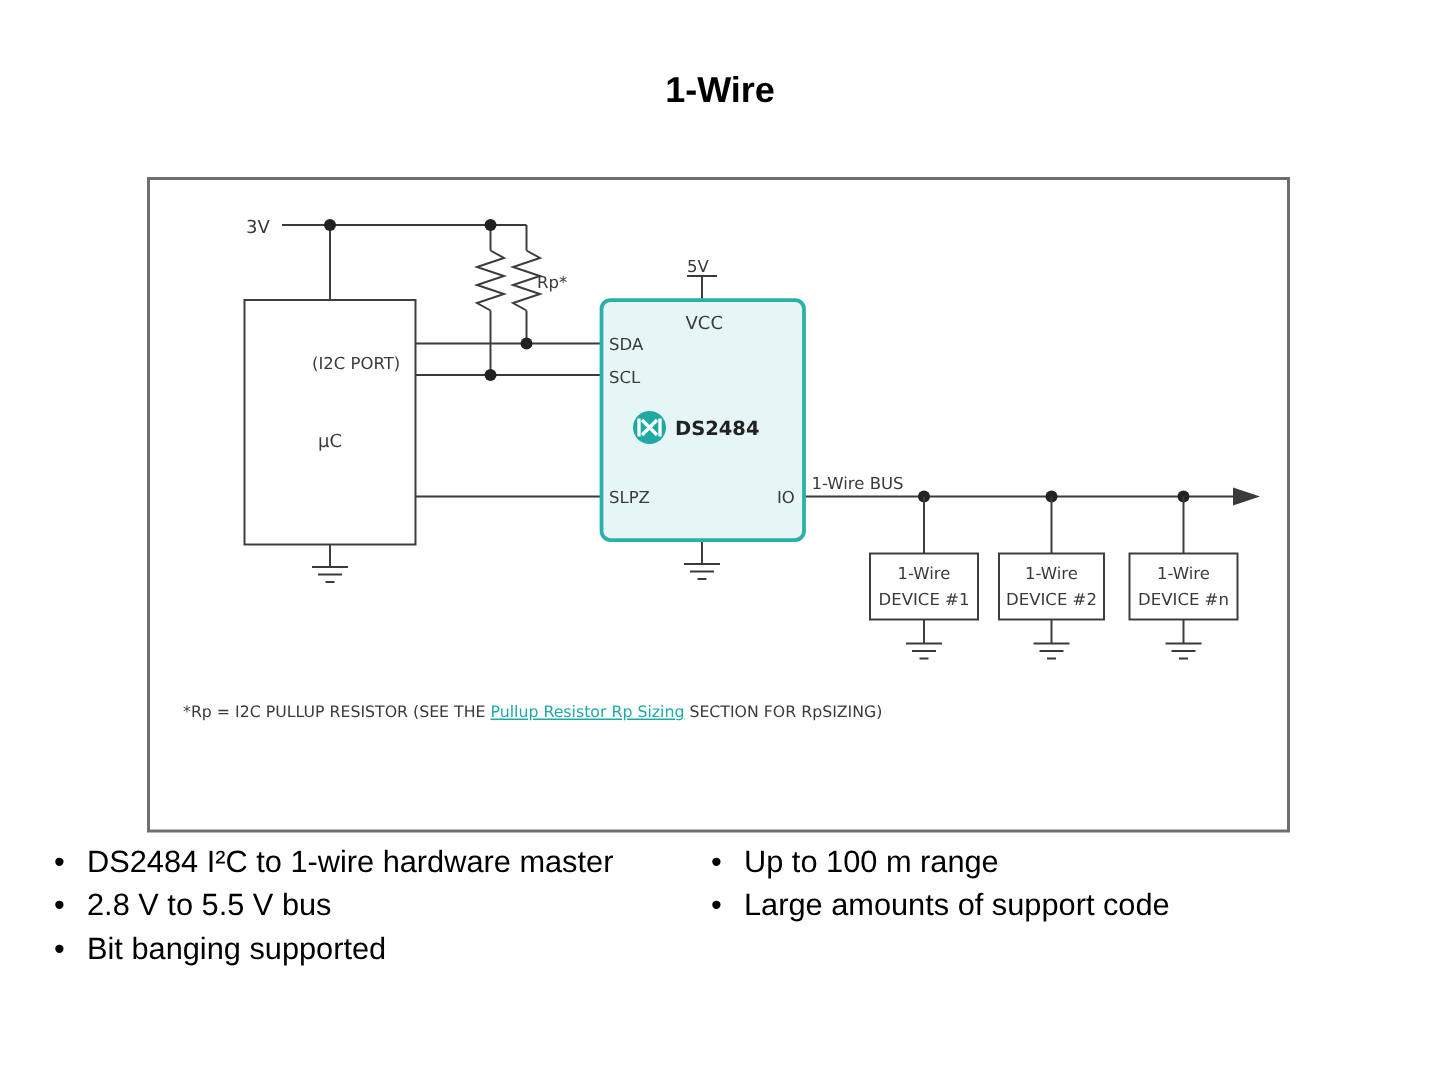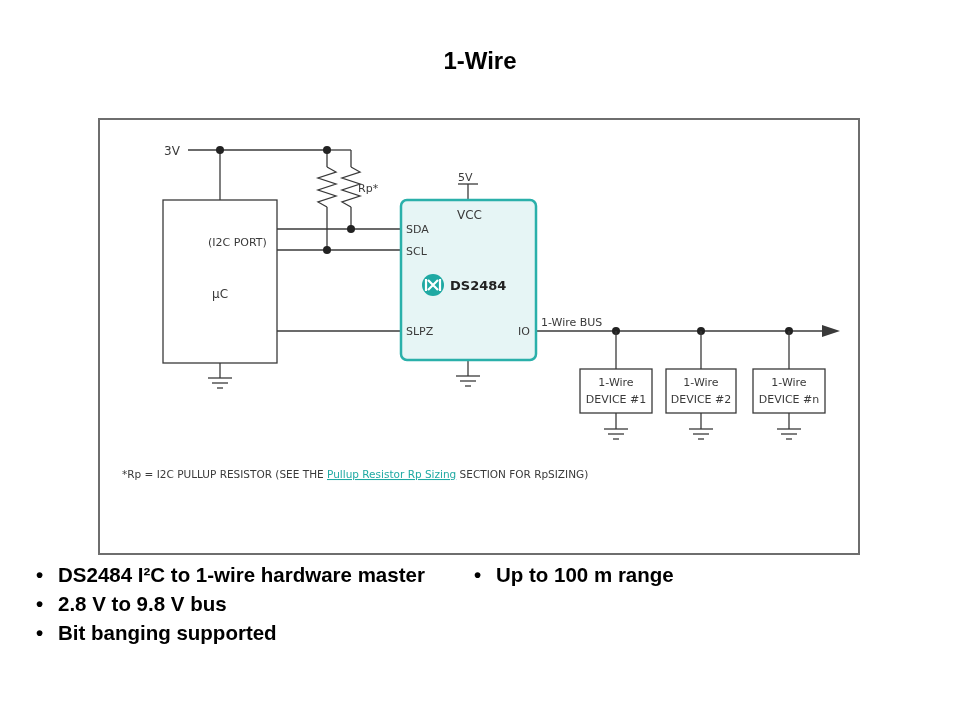--- a/index.html
+++ b/index.html
@@ -14,21 +14,21 @@
     .figure {
       position: absolute; left: 98px; top: 118px; width: 762px; height: 437px;
       box-sizing: border-box; border: 2px solid #6e6e6e; border-bottom-width: 2px; background: #fff;
     }
     svg.schem { position: absolute; left: 0; top: 0; }
     svg text { font-family: "DejaVu Sans", sans-serif; fill: #3a3a3a; }
     .bullets {
       position: absolute; top: 560px; font-size: 20.5px; line-height: 29px;
       font-family: "Liberation Sans", sans-serif; margin: 0; padding: 0; list-style: none;
     }
-    .bullets li { position: relative; padding-left: 22px; font-weight: bold; }
+    .bullets li { position: relative; padding-left: 22px; }
     .bullets li::before {
       content: "\2022"; position: absolute; left: 0; top: 0;
     }
     .bullets.left { left: 36px; width: 400px; }
     .bullets.right { left: 474px; width: 460px; }
     .bullets.left li { padding-left: 22px; }
     .bullets.right li { padding-left: 22px; }
   </style>
 </head>
 <body>
@@ -138,19 +138,20 @@
     <text x="689" y="283" font-size="11" text-anchor="middle">DEVICE #n</text>
 
     <text x="22" y="358" font-size="10.5">
       <tspan>*Rp = I2C PULLUP RESISTOR (SEE THE </tspan><tspan style="fill:#1fa9a3;text-decoration:underline">Pullup Resistor Rp Sizing</tspan><tspan> SECTION FOR RpSIZING)</tspan>
     </text>
   </svg>
 </div>
 
 <ul class="bullets left">
   <li>DS2484 I²C to 1-wire hardware master</li>
-  <li>2.8 V to 9.8 V bus</li>
+  <li>2.8 V to 5.5 V bus</li>
   <li>Bit banging supported</li>
 </ul>
 
 <ul class="bullets right">
   <li>Up to 100 m range</li>
+  <li>Large amounts of support code</li>
 </ul>
 
 </body></html>

